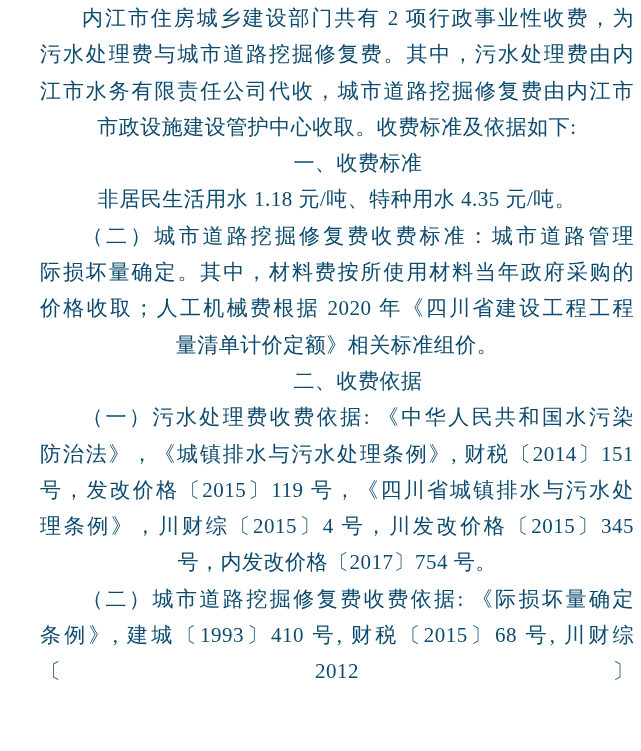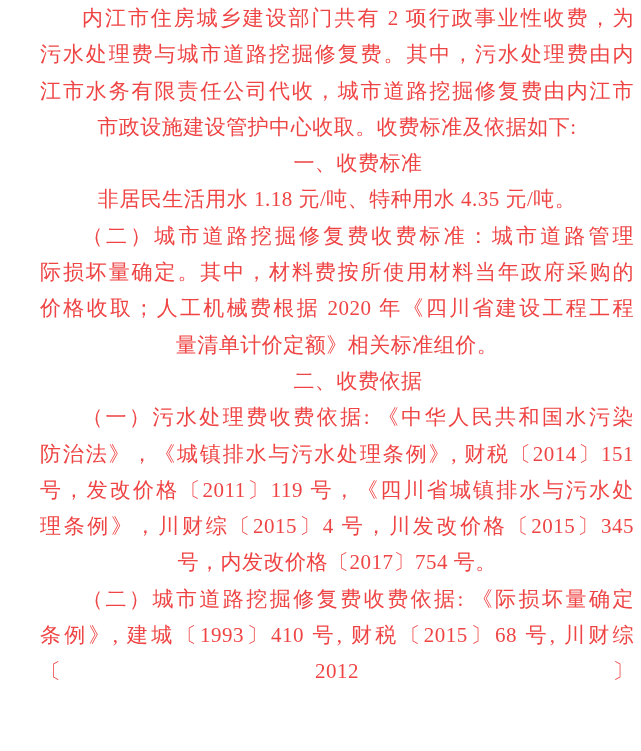--- a/index.html
+++ b/index.html
@@ -6,21 +6,21 @@
     margin: 0;
     padding: 0;
     background: #ffffff;
   }
   .page {
     position: relative;
     width: 641px;
     height: 751px;
     background: #ffffff;
     overflow: hidden;
-    color: #ef4444;
+    color: #0c4a6e;
     font-family: "Liberation Serif", "DejaVu Serif", serif;
   }
   .text-block {
     position: absolute;
     left: 40px;
     top: 0;
     width: 594px;
   }
   .line {
     font-size: 21px;
@@ -53,19 +53,19 @@
     <div class="line end">市政设施建设管护中心收取。收费标准及依据如下:</div>
     <div class="line indent end">一、收费标准</div>
     <div class="line end">非居民生活用水 1.18 元/吨、特种用水 4.35 元/吨。</div>
     <div class="line indent full">（二）城市道路挖掘修复费收费标准：城市道路管理</div>
     <div class="line full">际损坏量确定。其中，材料费按所使用材料当年政府采购的</div>
     <div class="line full">价格收取；人工机械费根据 2020 年《四川省建设工程工程</div>
     <div class="line end">量清单计价定额》相关标准组价。</div>
     <div class="line indent end">二、收费依据</div>
     <div class="line indent full">（一）污水处理费收费依据: 《中华人民共和国水污染</div>
     <div class="line full">防治法》，《城镇排水与污水处理条例》, 财税〔2014〕151</div>
-    <div class="line full">号，发改价格〔2011〕119 号，《四川省城镇排水与污水处</div>
+    <div class="line full">号，发改价格〔2015〕119 号，《四川省城镇排水与污水处</div>
     <div class="line full">理条例》，川财综〔2015〕4 号，川发改价格〔2015〕345</div>
     <div class="line end">号，内发改价格〔2017〕754 号。</div>
     <div class="line indent full">（二）城市道路挖掘修复费收费依据: 《际损坏量确定</div>
     <div class="line full">条例》, 建城〔1993〕410 号, 财税〔2015〕68 号, 川财综〔2012〕</div>
   </div>
 </div>
 
 </body></html>

